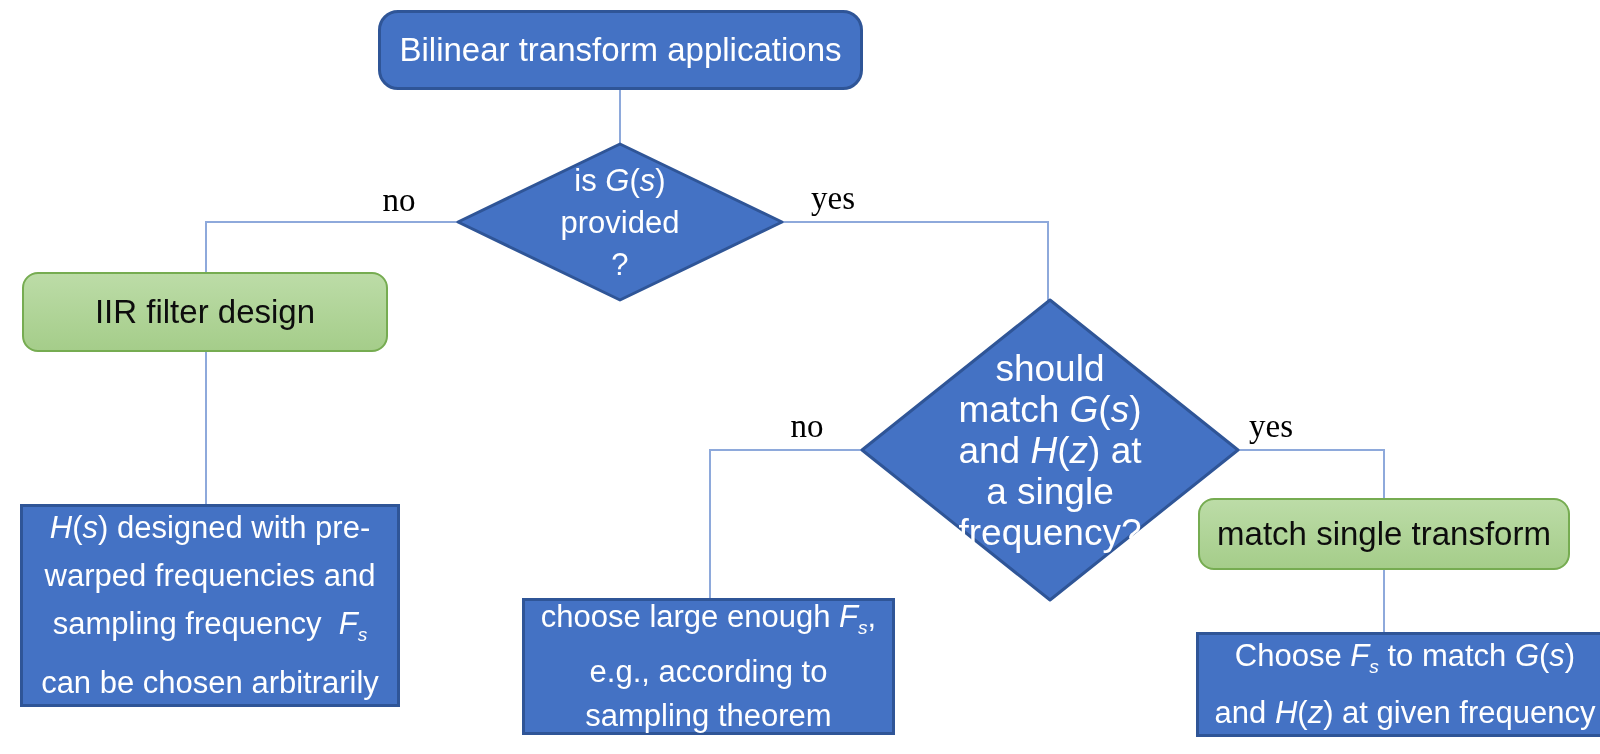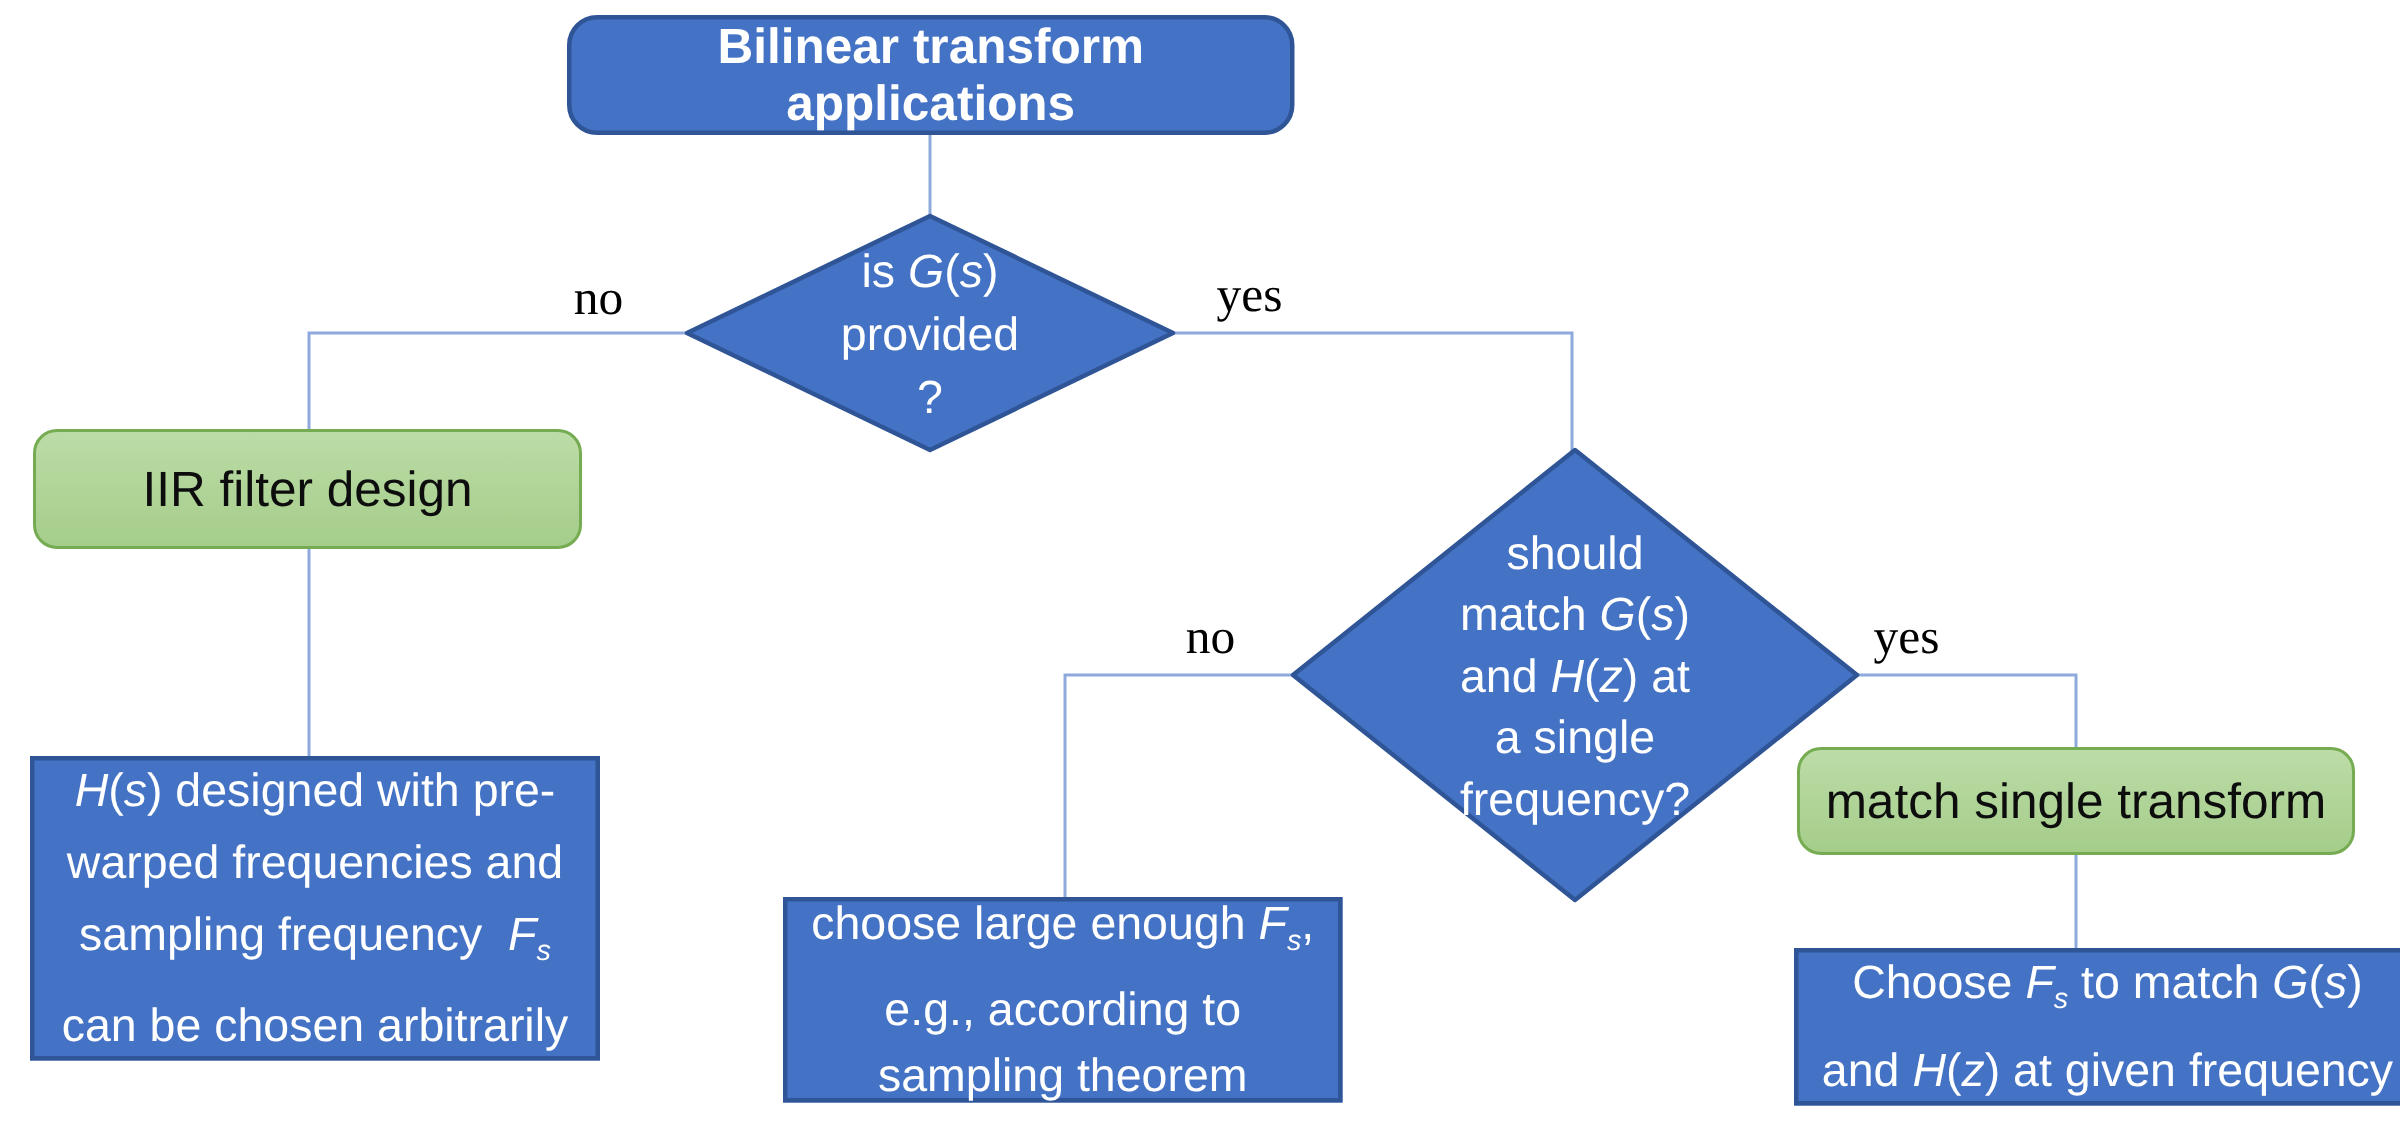--- a/index.html
+++ b/index.html
@@ -26,42 +26,42 @@
     background: var(--node-blue, #4472C4);
     border: 3px solid var(--node-blue-border, #2F5597);
     color: var(--text-on-blue, #fff);
   }
   .node-green {
     background: linear-gradient(180deg, var(--green-light, #BCDCA7), var(--green-dark, #A5CD8A));
     border: 2.5px solid var(--node-green-border, #76AC51);
     color: var(--text-on-green, #0d0d0d);
     border-radius: 16px;
   }
-  .rounded { border-radius: 20px; font-weight: bold; }
+  .rounded { border-radius: 20px; }
 
   .root-node      { left: 378px; top: 10px;  width: 485px; height: 80px;  font-size: 33px; }
-  .green-iir      { left: 22px;  top: 286px; width: 366px; height: 80px;  font-size: 33px; }
+  .green-iir      { left: 22px;  top: 272px; width: 366px; height: 80px;  font-size: 33px; }
   .blue-left      { left: 20px;  top: 504px; width: 380px; height: 203px; font-size: 31px; line-height: 48px; }
   .green-mimic    { left: 524px; top: 497px; width: 370px; height: 79px;  font-size: 33px; }
   .blue-mid       { left: 522px; top: 598px; width: 373px; height: 137px; font-size: 31px; line-height: 44px; }
   .green-match    { left: 1198px; top: 498px; width: 372px; height: 72px; font-size: 33px; }
   .blue-right     { left: 1180px; top: 632px; width: 418px; height: 105px; font-size: 31px; line-height: 46px; margin-left: 16px; }
 
   .diamond-text {
     position: absolute;
     display: flex;
     align-items: center;
     justify-content: center;
     text-align: center;
     color: var(--text-on-blue, #fff);
     z-index: 2;
     pointer-events: none;
   }
   .d1-text { left: 490px; top: 150px; width: 260px; height: 146px; font-size: 31px; line-height: 42px; justify-content: center; }
-  .d2-text { left: 900px; top: 322px; width: 300px; height: 256px; font-size: 31px; line-height: 41px; }
+  .d2-text { left: 900px; top: 322px; width: 300px; height: 256px; font-size: 37px; line-height: 41px; }
 
   .edge-label {
     position: absolute;
     transform: translate(-50%, -50%);
     color: var(--edge-label, #000);
     font-size: 33px;
     z-index: 2;
     white-space: nowrap;
     font-family: Liberation Serif, serif;
   }

